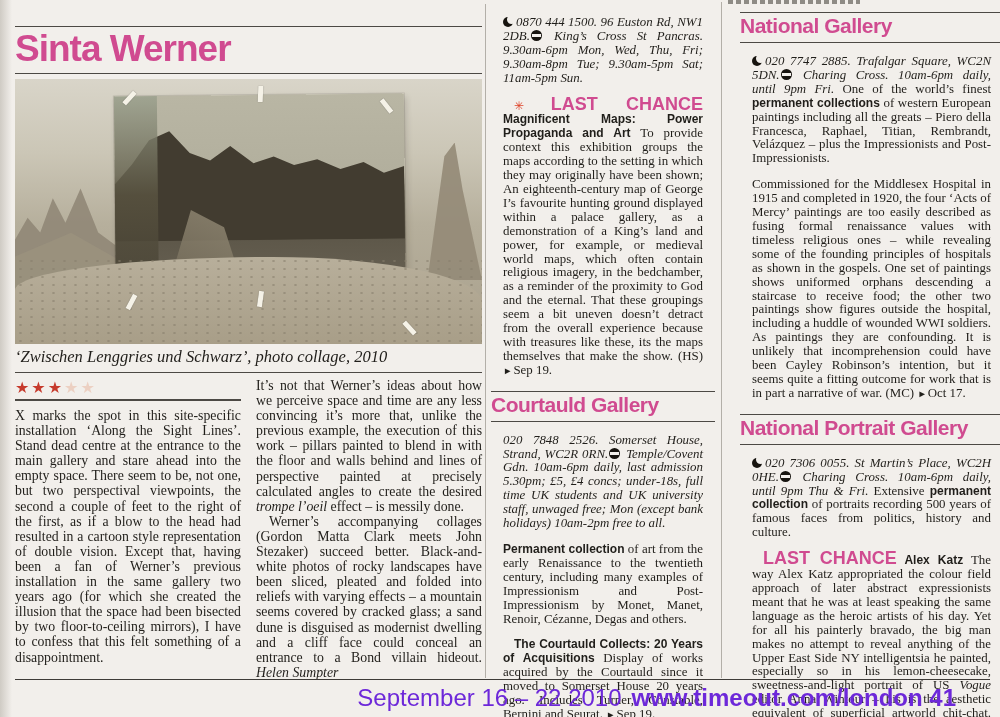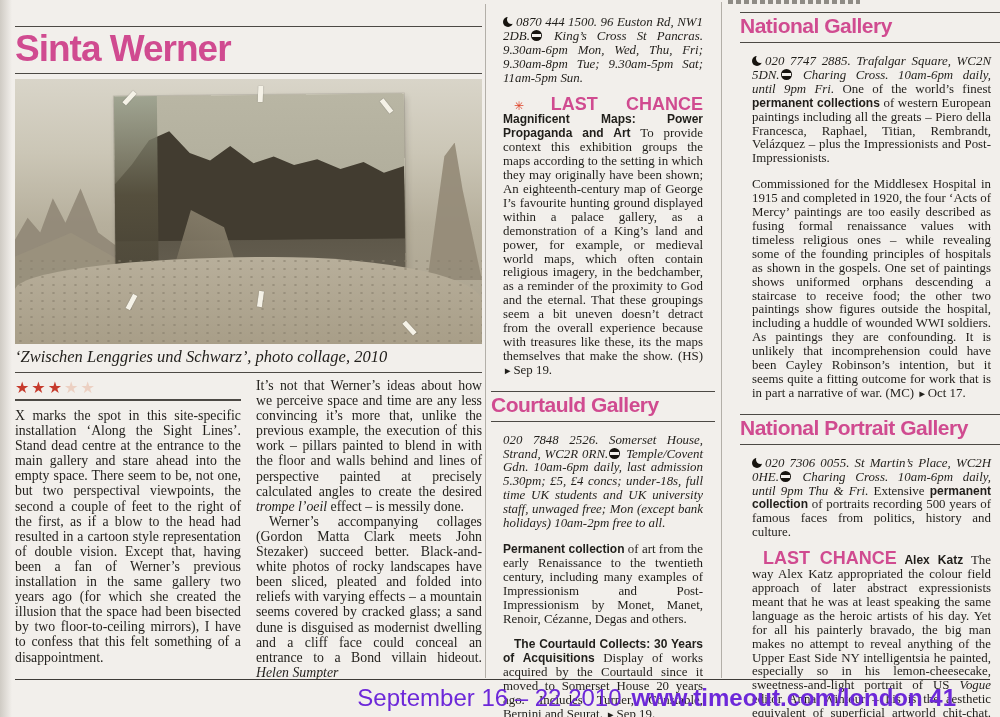--- a/index.html
+++ b/index.html
@@ -155,21 +155,21 @@
 <section class="lcol" id="col-mid">
   <p class="linfo"><span class="phone-icon"></span><span>0870 444 1500. 96 Euston Rd, NW1 2DB.</span><span class="tube-icon"></span><span> King’s Cross St Pancras. 9.30am-6pm Mon, Wed, Thu, Fri; 9.30am-8pm Tue; 9.30am-5pm Sat; 11am-5pm Sun.</span></p>
 
   <p class="indent"><span class="flag-star">✳</span> <span class="flag">LAST CHANCE</span><span class="bsans"> Magnificent Maps: Power Propaganda and Art</span><span> To provide context this exhibition groups the maps according to the setting in which they may originally have been shown; An eighteenth-century map of George I’s favourite hunting ground displayed within a palace gallery, as a demonstration of a King’s land and power, for example, or medieval world maps, which often contain religious imagery, in the bedchamber, as a reminder of the proximity to God and the eternal. That these groupings seem a bit uneven doesn’t detract from the overall experience because with treasures like these, its the maps themselves that make the show. (HS) </span><span class="arrow">►</span><span>Sep 19.</span></p>
 
   <div class="section-head">
       <h2>Courtauld Gallery</h2>
     </div>
   <p class="linfo"><span>020 7848 2526. Somerset House, Strand, WC2R 0RN.</span><span class="tube-icon"></span><span> Temple/Covent Gdn. 10am-6pm daily, last admission 5.30pm; £5, £4 concs; under-18s, full time UK students and UK university staff, unwaged free; Mon (except bank holidays) 10am-2pm free to all.</span></p>
   <p><span class="bsans">Permanent collection</span><span> of art from the early Renaissance to the twentieth century, including many examples of Impressionism and Post-Impressionism by Monet, Manet, Renoir, Cézanne, Degas and others.</span></p>
-  <p class="indent"><span class="bsans">The Courtauld Collects: 30 Years of Acquisitions</span><span> Display of works acquired by the Courtauld since it moved to Somerset House 20 years ago. Includes Turner, Constable, Bernini and Seurat. </span><span class="arrow">►</span><span>Sep 19.</span></p>
+  <p class="indent"><span class="bsans">The Courtauld Collects: 20 Years of Acquisitions</span><span> Display of works acquired by the Courtauld since it moved to Somerset House 20 years ago. Includes Turner, Constable, Bernini and Seurat. </span><span class="arrow">►</span><span>Sep 19.</span></p>
 
   <div class="section-head">
       <h2>Design Museum</h2>
     </div>
   <p class="linfo"><span class="phone-icon"></span><span>0870 537 9955. 28 Butlers Wharf, Shad Thames, SE1 2YD.</span><span class="tube-icon"></span><span> London Bridge. 10am-5.45pm daily; £8.50; £6.50 concs; £5 students; under-12s free.</span></p>
   <p class="indent"><span class="bsans">Brit Insurance Designs of the Year 2010</span></p>
 
 </section>
 
 <div class="vrule" id="vrule-mid"></div>

